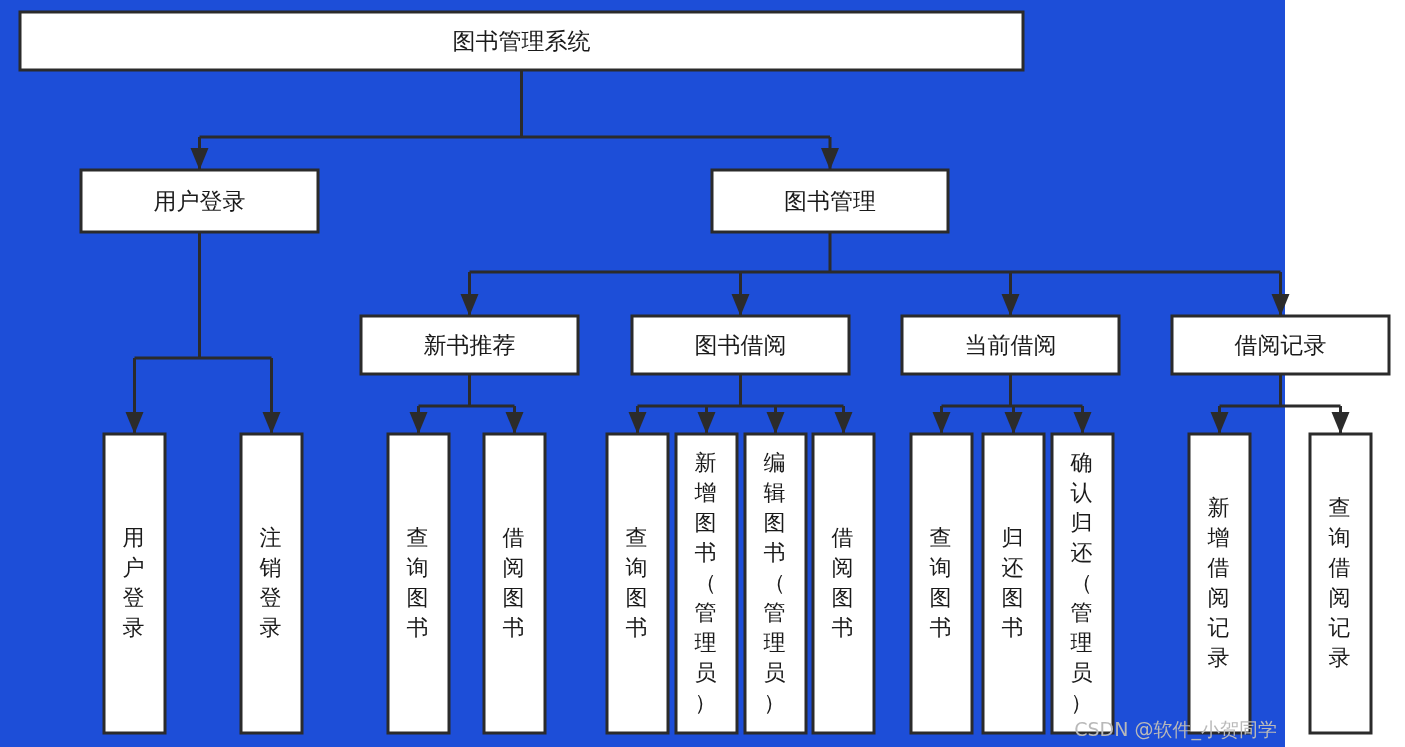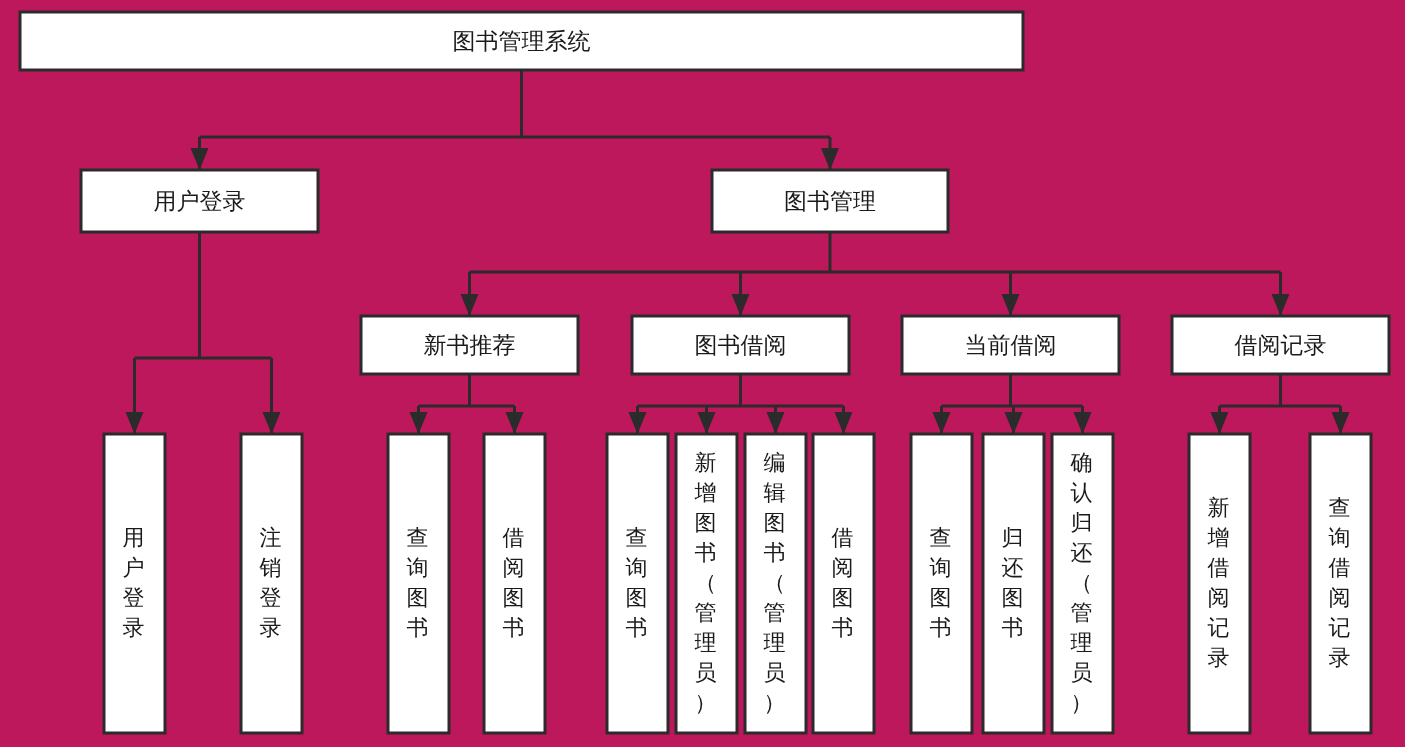--- a/index.html
+++ b/index.html
@@ -9,23 +9,23 @@
     background: #ffffff;
   }
   body {
     width: 1405px;
     height: 747px;
     overflow: hidden;
     font-family: "DejaVu Sans", "Liberation Sans", sans-serif;
   }
   #diagram-root {
     position: relative;
-    width: 1405px;
+    width: 1285px;
     height: 747px;
-    background: #be185d;
+    background: #1d4ed8;
   }
   svg.diagram {
     position: absolute;
     left: 0;
     top: 0;
     width: 1405px;
     height: 747px;
     display: block;
   }
   .node-box {
@@ -202,14 +202,15 @@
           <rect x="1189" y="434" width="61" height="299" class="node-box"></rect>
           <text x="1219.5" y="508.5" class="node-label vertical"><tspan x="1219.5" y="508.5">新</tspan><tspan x="1219.5" y="538.5">增</tspan><tspan x="1219.5" y="568.5">借</tspan><tspan x="1219.5" y="598.5">阅</tspan><tspan x="1219.5" y="628.5">记</tspan><tspan x="1219.5" y="658.5">录</tspan></text>
         </g>
         <g>
           <rect x="1310" y="434" width="61" height="299" class="node-box"></rect>
           <text x="1340.5" y="508.5" class="node-label vertical"><tspan x="1340.5" y="508.5">查</tspan><tspan x="1340.5" y="538.5">询</tspan><tspan x="1340.5" y="568.5">借</tspan><tspan x="1340.5" y="598.5">阅</tspan><tspan x="1340.5" y="628.5">记</tspan><tspan x="1340.5" y="658.5">录</tspan></text>
         </g>
       </g>
   </svg>
 
+  <div class="watermark-text">CSDN @软件_小贺同学</div>
 
 </div>
 
 </body></html>

